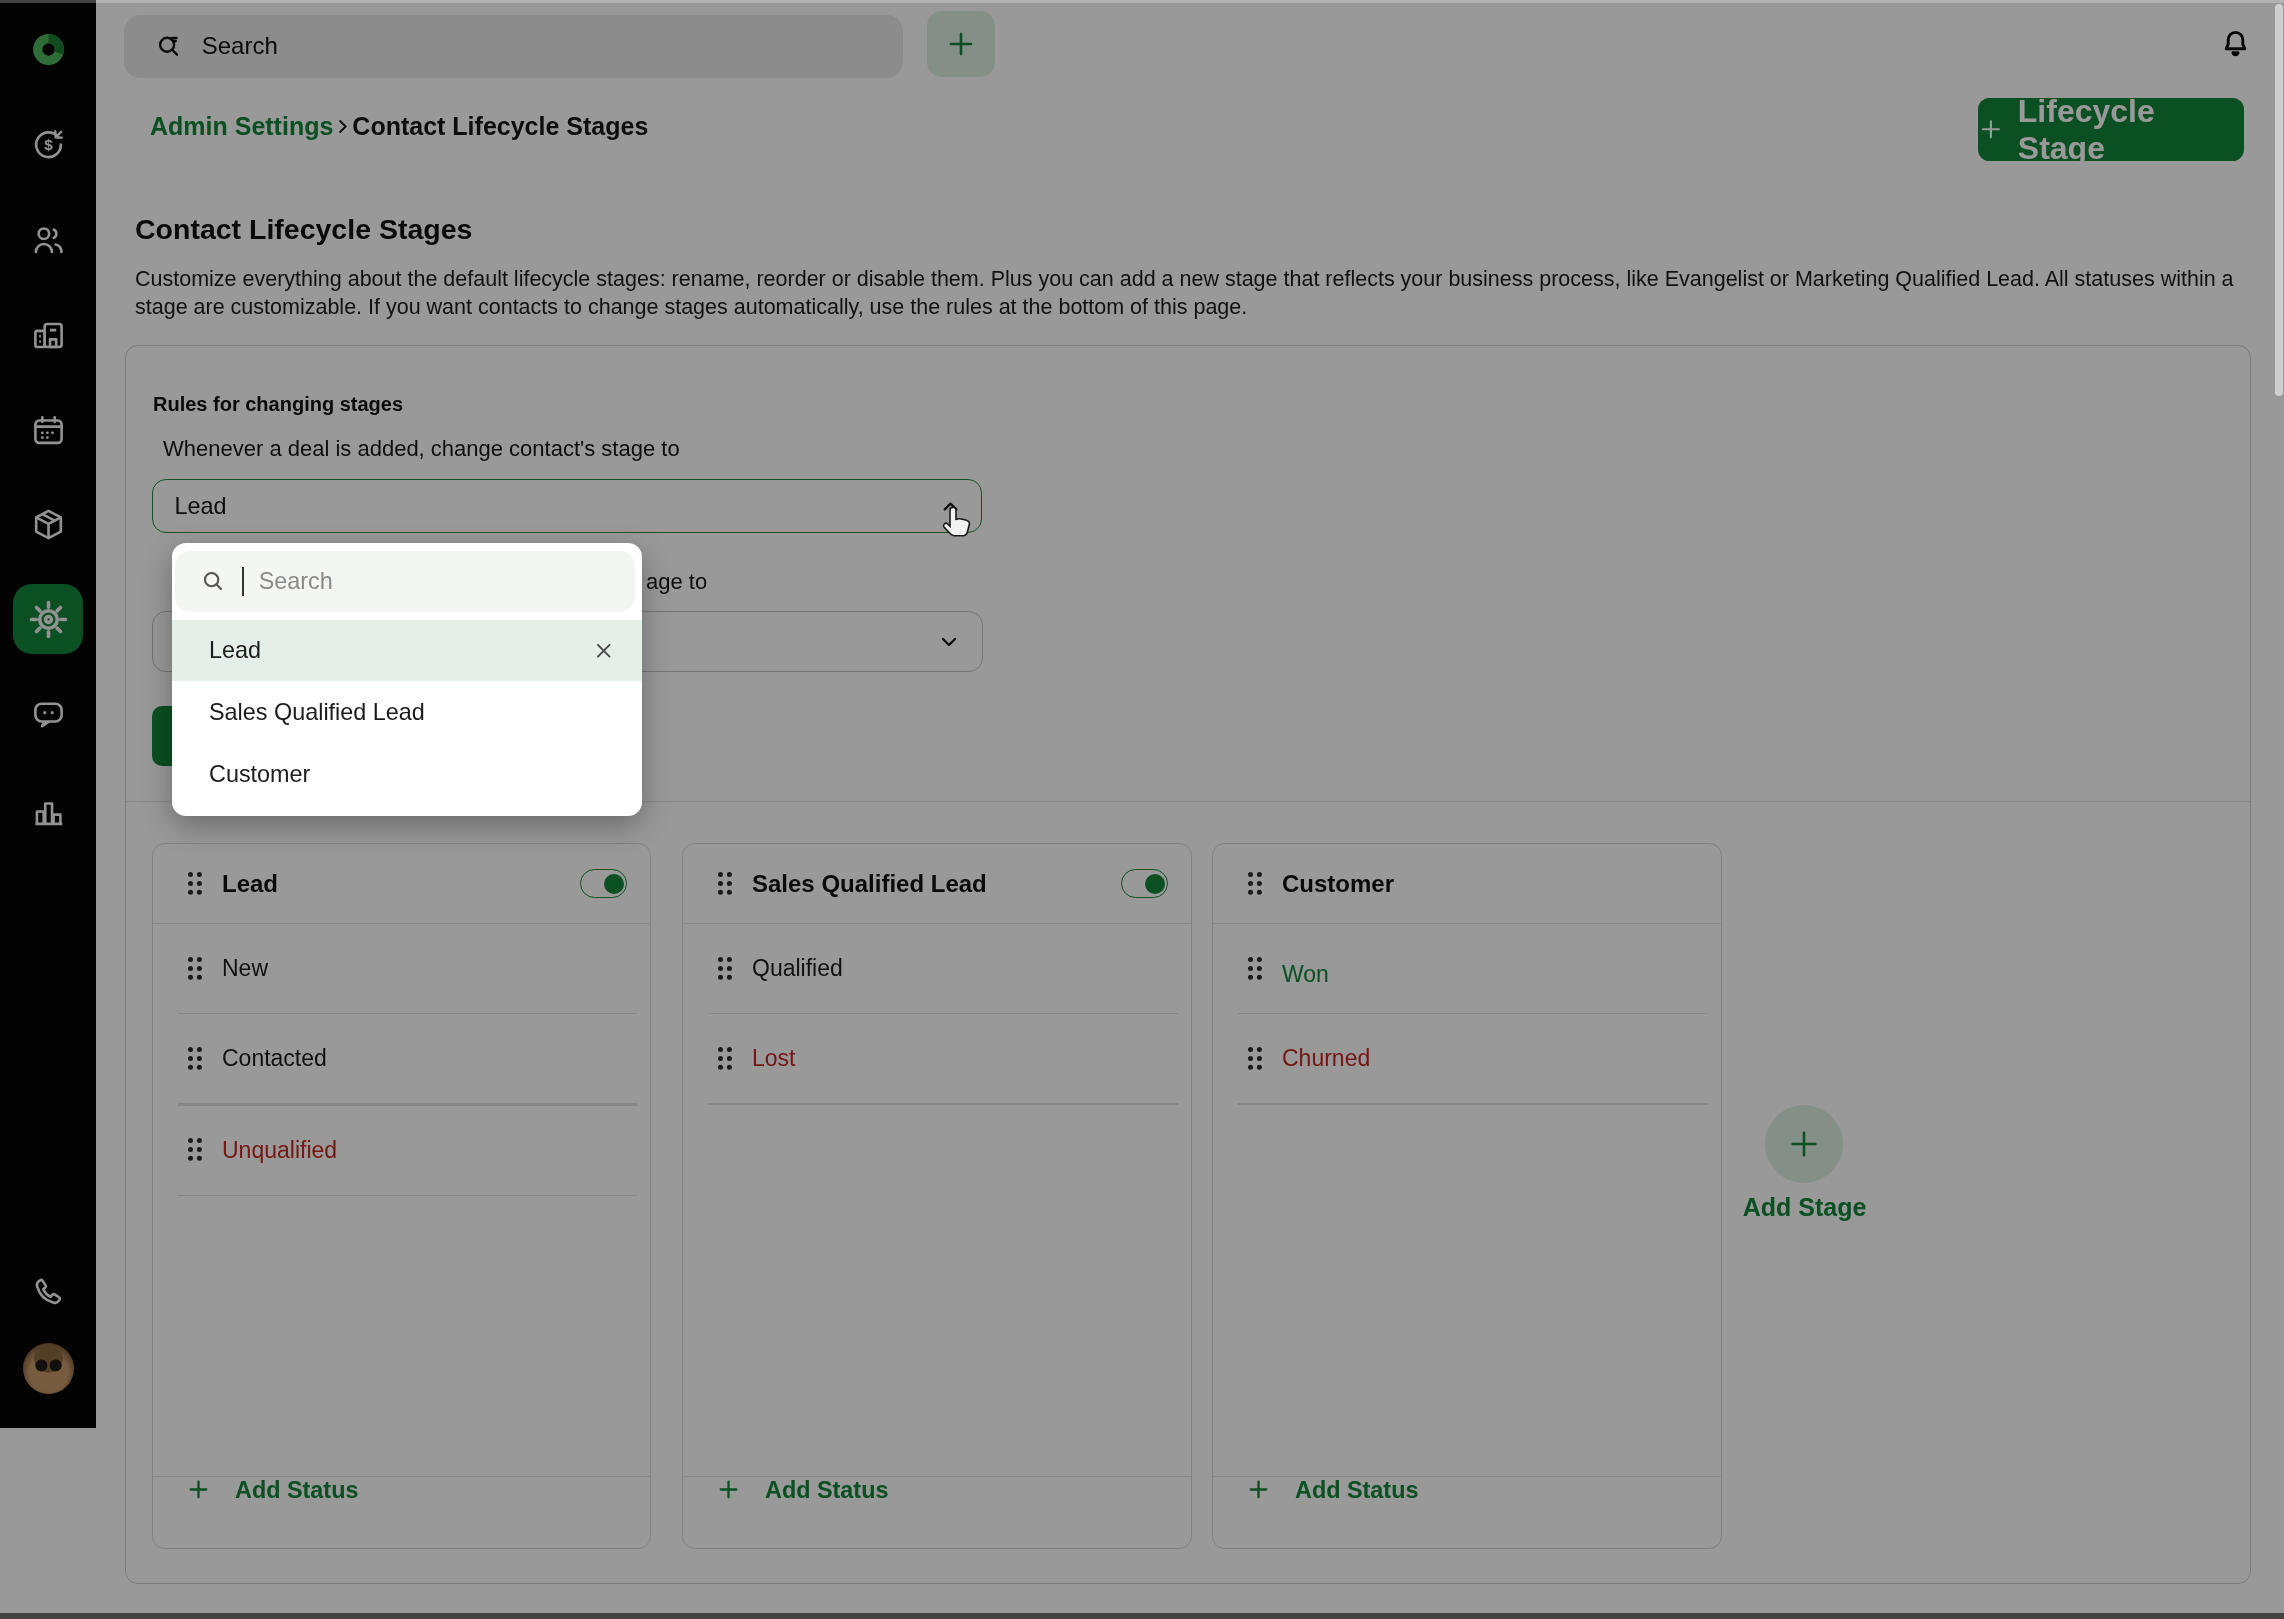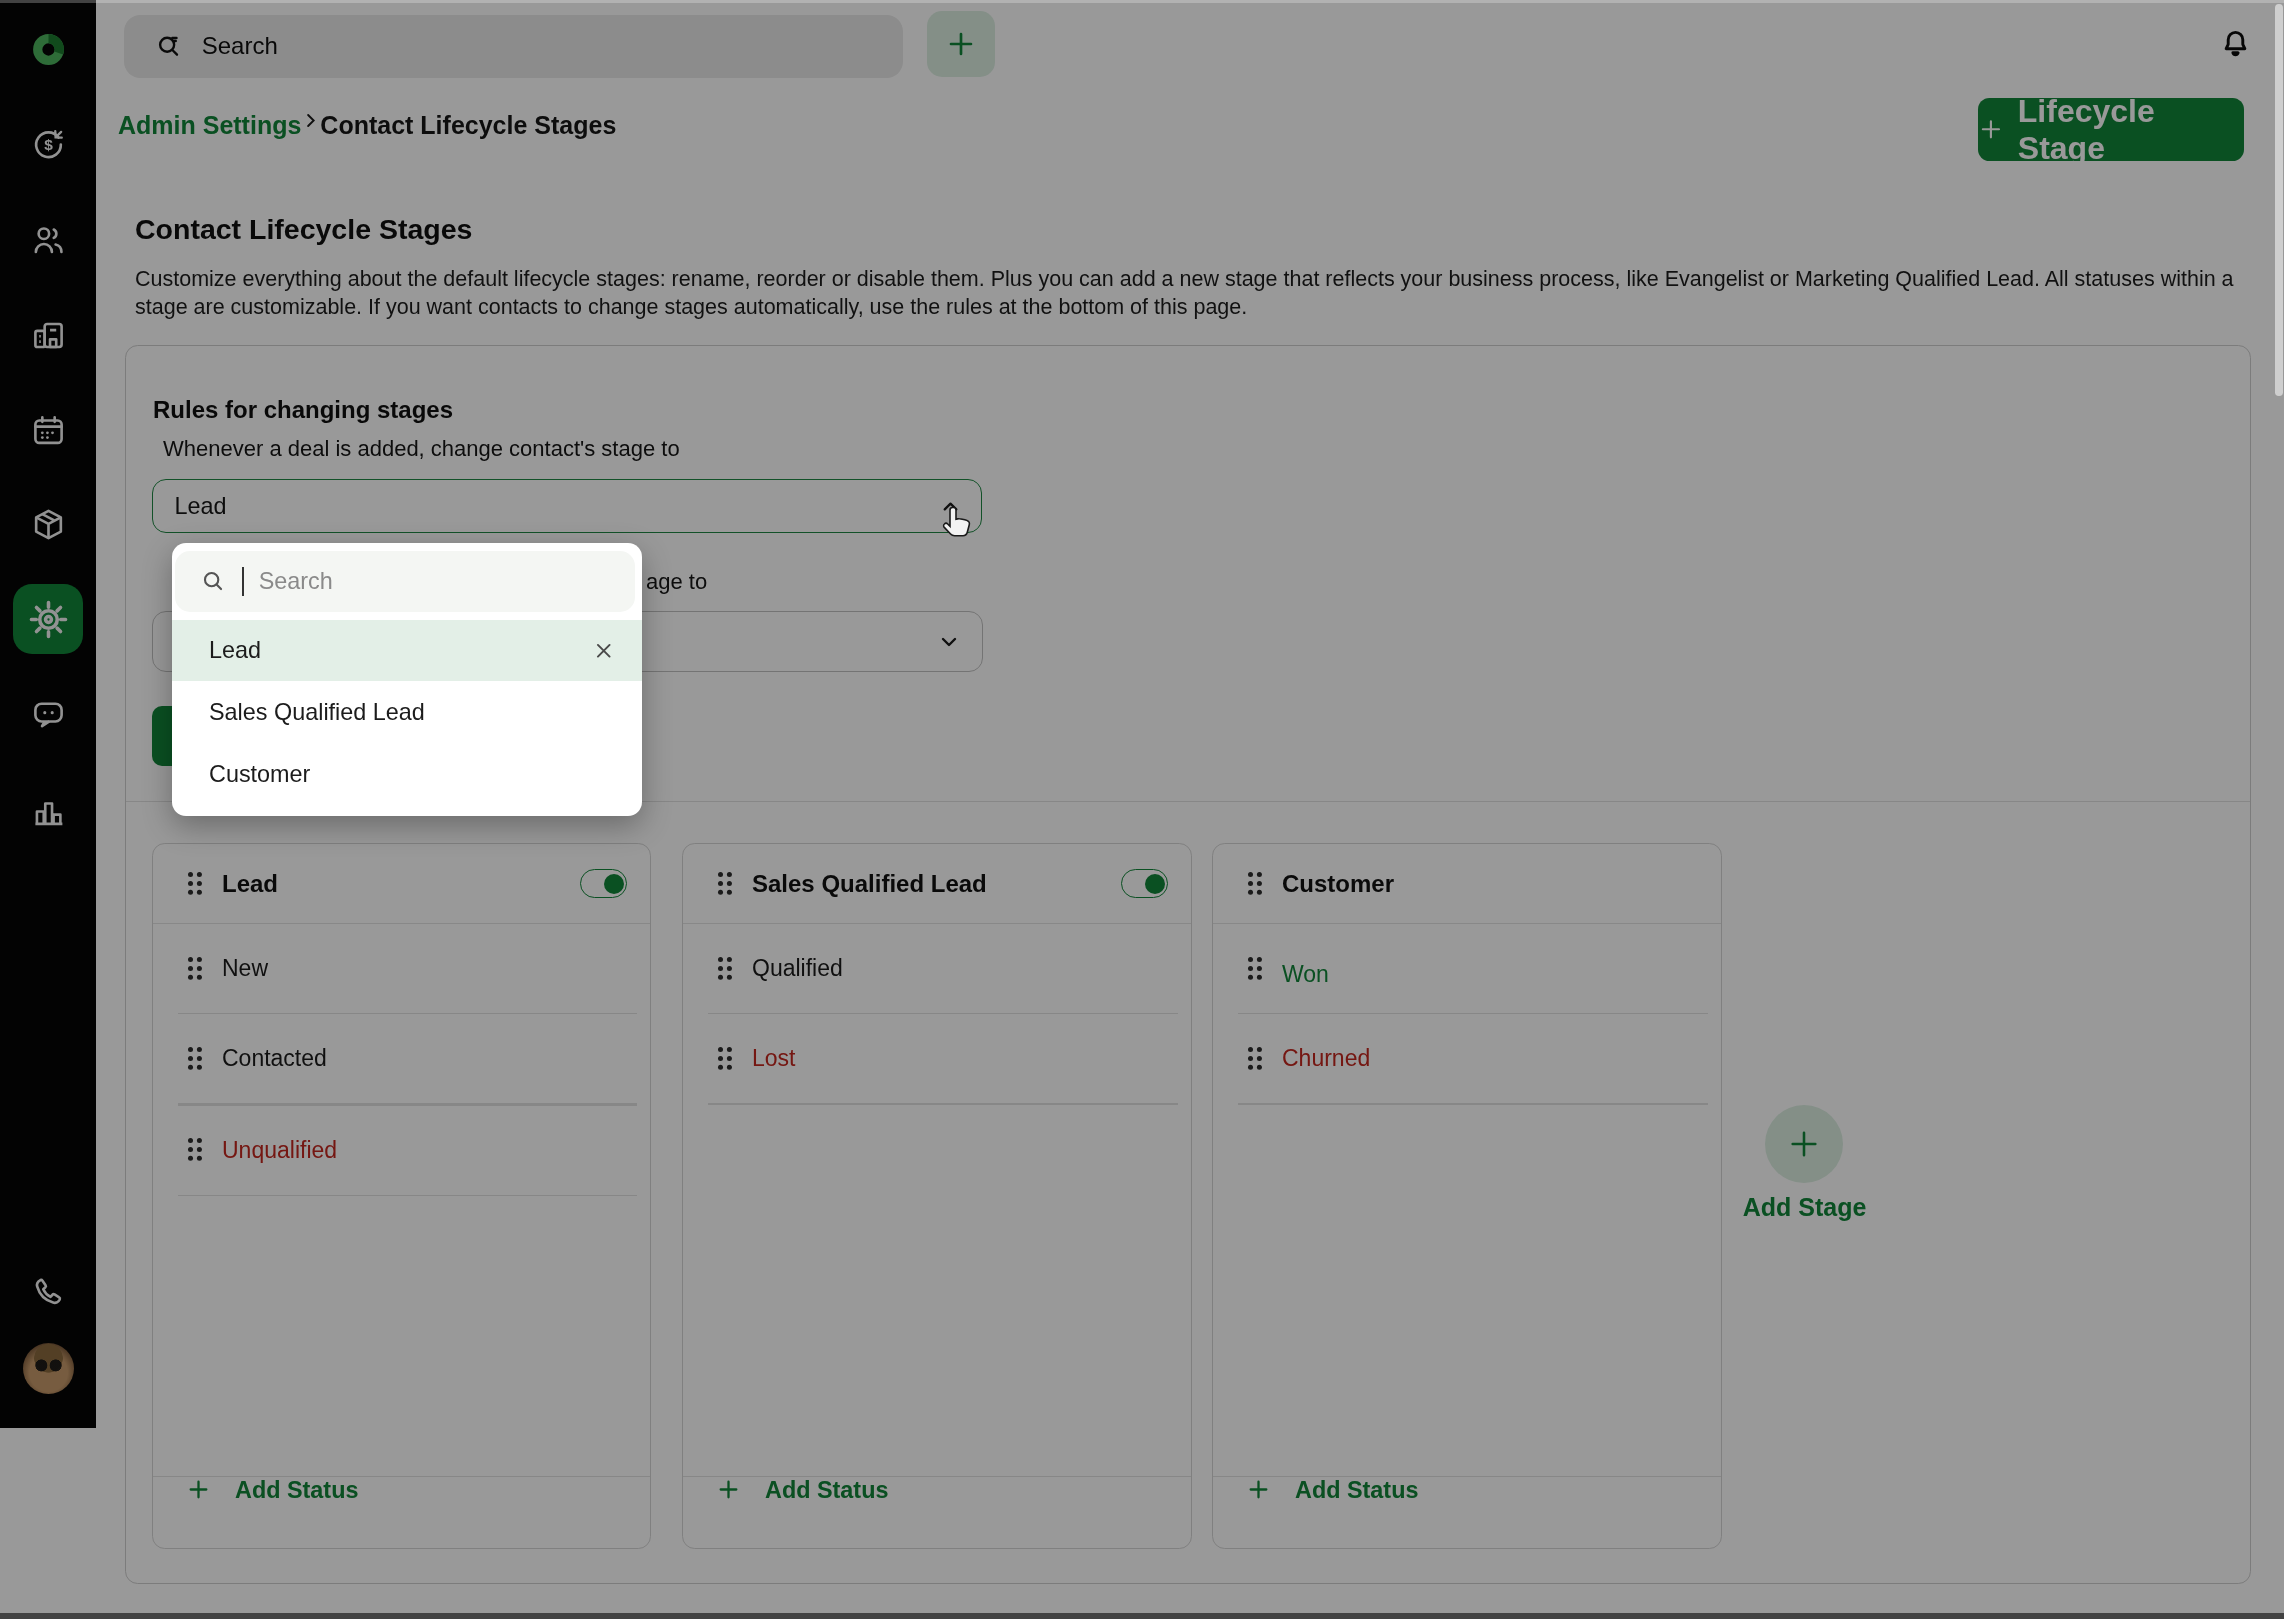--- a/index.html
+++ b/index.html
@@ -25,37 +25,37 @@
                background:#e9e9e9;display:flex;align-items:center;gap:17.7px;padding-left:30px;box-sizing:border-box;}
   .search-pill svg{width:30px;height:30px;color:#101010;}
   .search-pill .lbl{font-size:24px;font-weight:500;color:#101010;}
   .quick-add{position:absolute;left:927px;top:11.4px;width:68px;height:66px;border-radius:15px;
              background:#dcefe2;display:flex;align-items:center;justify-content:center;color:#118539;}
   .quick-add svg{width:32px;height:32px;}
   .bell{position:absolute;left:2218px;top:28px;width:35px;height:35px;color:#0d0d0d;}
   .bell svg{width:35px;height:35px;}
 
   
-  .crumbs{position:absolute;left:118px;top:111px;height:30px;display:flex;align-items:flex-start;gap:0;}
+  .crumbs{position:absolute;left:150px;top:111px;height:30px;display:flex;align-items:center;gap:0;}
   .crumb-parent{font-size:25px;font-weight:700;color:#118539;}
   .crumb-sep{width:19px;height:19px;color:#1b1b1b;}
   .crumb-current{font-size:25px;font-weight:700;color:#161616;}
   .lifecycle-btn{position:absolute;left:1978px;top:98px;width:266px;height:63px;border-radius:11.4px;
                  background:#118539;color:#ffffff;display:flex;align-items:center;justify-content:center;gap:14px;}
   .lifecycle-btn svg{width:26.6px;height:26.6px;}
   .lifecycle-btn .lbl{font-size:32px;font-weight:700;}
 
   
   .page-title{position:absolute;left:135px;top:194px;font-size:28.5px;font-weight:700;color:#101010;}
   .page-desc{position:absolute;left:135px;top:243px;width:2118px;font-size:21.5px;line-height:28.5px;color:#1d1d1d;}
 
   
   .card{position:absolute;left:125px;top:345px;width:2126px;height:1239px;border:1.3px solid #cfcfcf;
         border-radius:12.7px;box-sizing:border-box;background:#ffffff;}
-  .rules-heading{position:absolute;left:27px;top:30px;font-size:24px;font-weight:700;color:#101010;}
+  .rules-heading{position:absolute;left:27px;top:30px;font-size:20px;font-weight:700;color:#101010;}
   .rule1-label{position:absolute;left:37px;top:90px;font-size:22px;font-weight:500;color:#161616;}
   .select1{position:absolute;left:26px;top:133px;width:830px;height:54px;border:1.9px solid #1f8743;
            border-radius:14px;box-sizing:border-box;background:#fff;display:flex;align-items:center;
            padding:0 19px 0 21.5px;}
   .select1 .val{font-size:23.4px;color:#161616;}
   .select1 .chev{margin-left:auto;width:23px;height:23px;color:#1b1b1b;}
   .rule2-fragment{position:absolute;left:520px;top:223px;font-size:22px;font-weight:500;color:#161616;white-space:nowrap;}
   .select2{position:absolute;left:26px;top:265px;width:831px;height:61px;border:1.3px solid #c2c2c2;
            border-radius:14px;box-sizing:border-box;background:#fff;display:flex;align-items:center;padding:0 21.5px;}
   .select2 .chev{margin-left:auto;width:24px;height:24px;color:#1b1b1b;}

